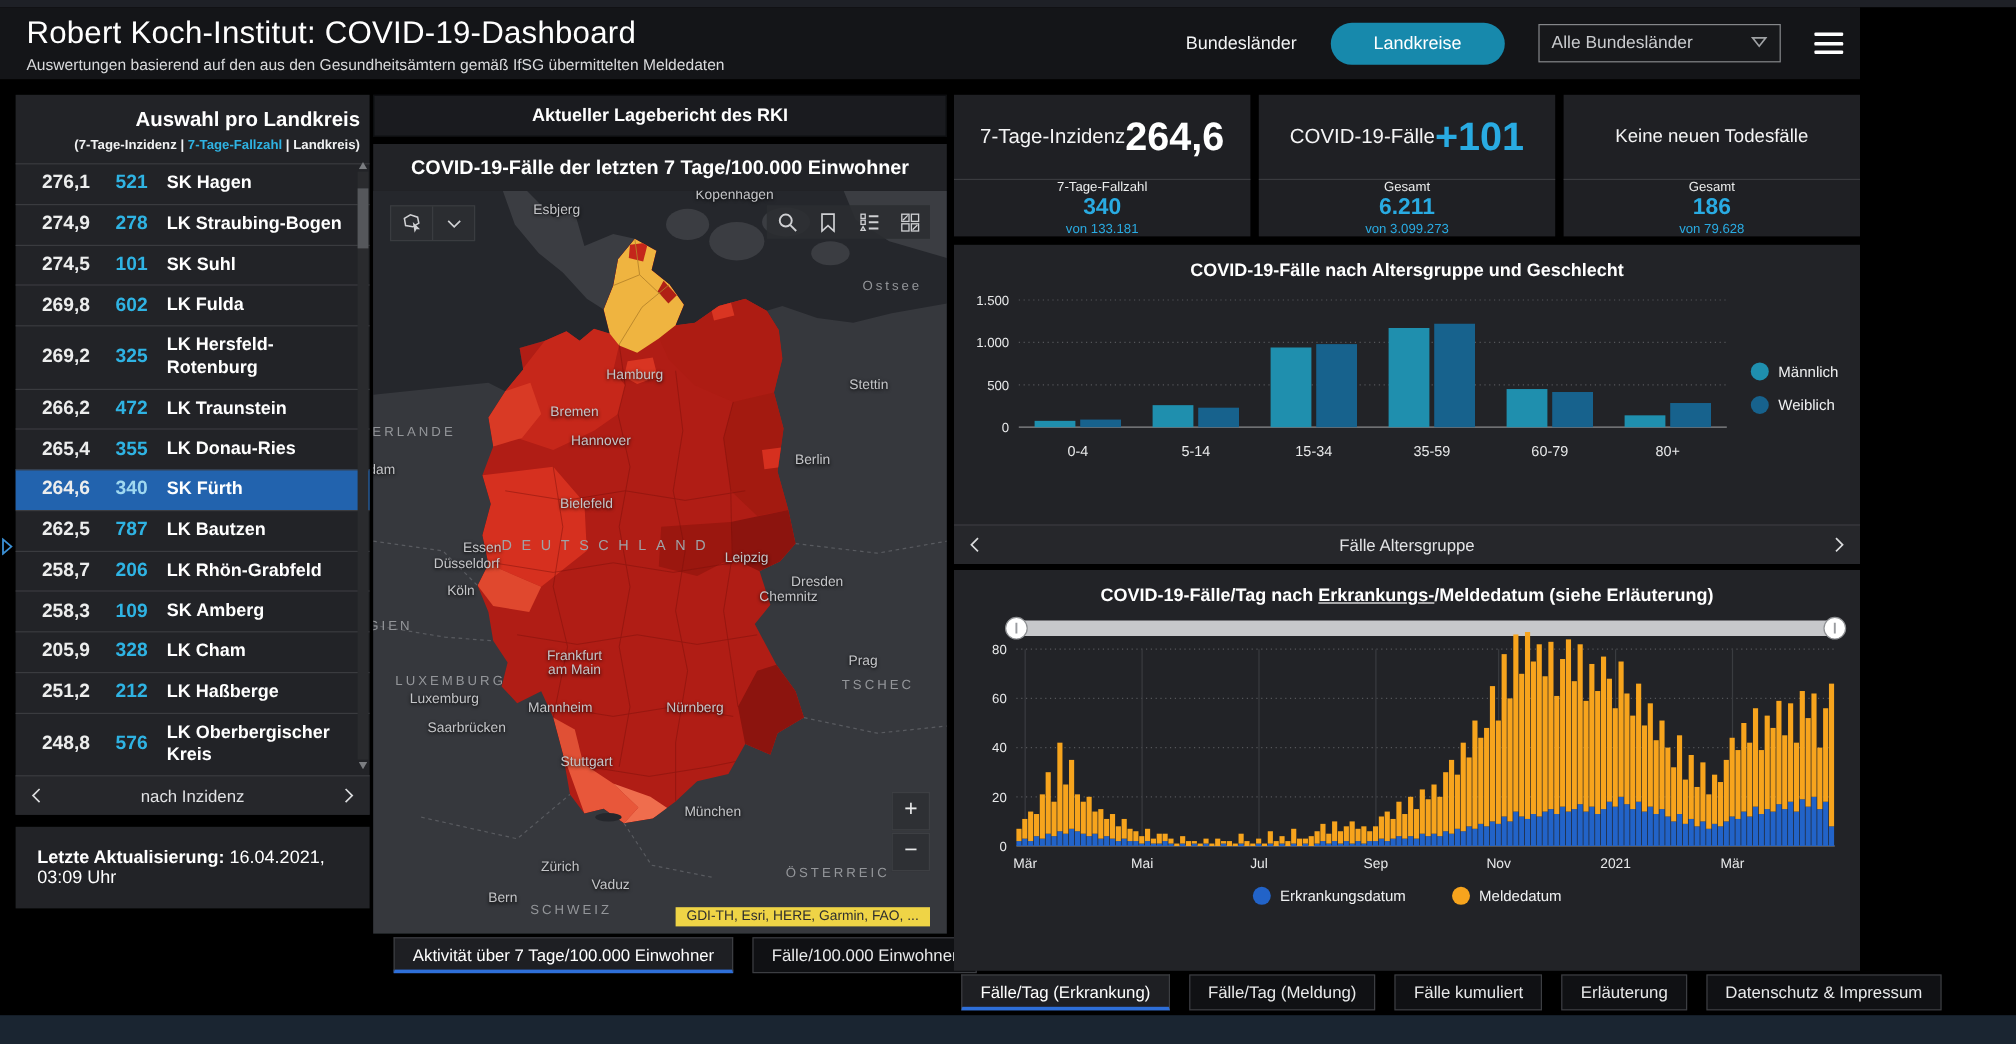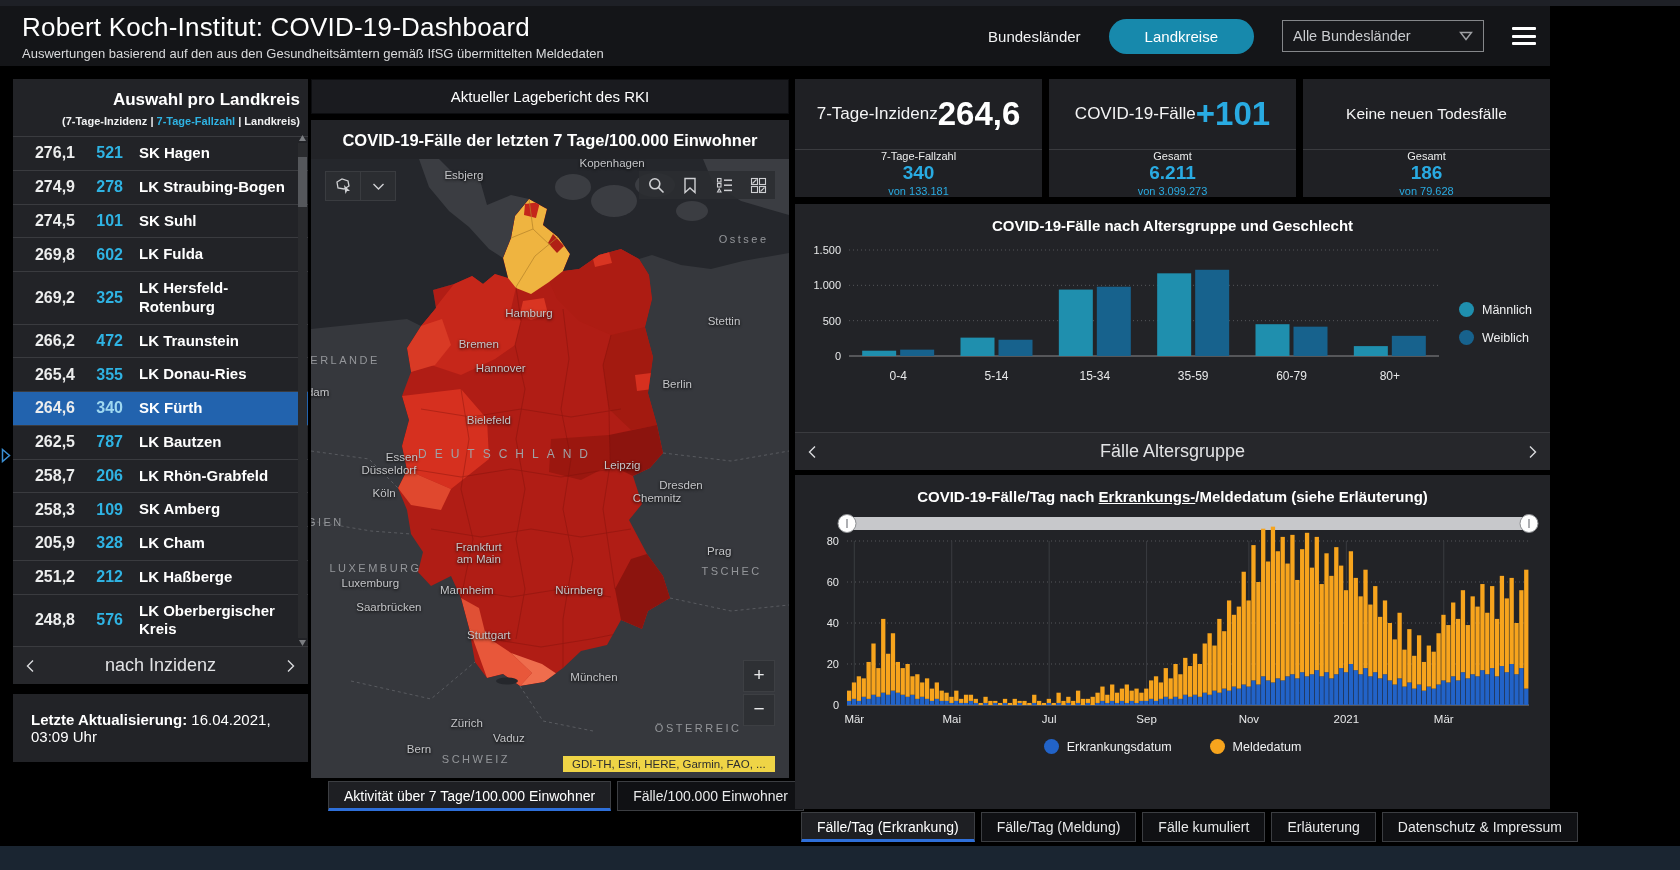--- a/index.html
+++ b/index.html
@@ -35,50 +35,50 @@
   .lk-sub{font-size:11px;font-weight:bold;margin-top:5px;color:#f0f1f2;}
   .lk-sub .lnk{color:#2fb3e3;}
   .lk-rows{}
   .lk-row{display:flex;align-items:center;padding:7px 18px 7px 12px;border-top:1px solid #3a3b3f;cursor:pointer;}
   .lk-row.sel{background:#2263ae;}
   .lk-inc{width:50px;text-align:right;font-weight:bold;font-size:16px;color:#eceded;}
   .lk-cas{width:48px;text-align:right;font-weight:bold;font-size:16px;color:#2fb3e3;}
   .lk-row.sel .lk-cas{color:#9fd8f0;}
   .lk-name{flex:1;padding-left:16px;font-weight:bold;font-size:15px;line-height:1.25;}
   .pager{display:flex;align-items:center;border-top:1px solid #3a3b3f;background:#26272b;padding:8px 12px;}
-  .pager-label{flex:1;text-align:center;font-size:18px;color:#e2e3e5;}
+  .pager-label{flex:1;text-align:center;font-size:14px;color:#e2e3e5;}
   .arrow-btn{width:14px;height:16px;cursor:pointer;display:flex;align-items:center;}
   .lk-scrollbar{position:absolute;right:1px;top:64px;bottom:46px;width:9px;background:#2a2b2e;}
   .lk-thumb{position:absolute;top:14px;left:0;width:9px;height:50px;background:#55575b;cursor:pointer;}
   .lk-caret{position:absolute;left:1px;width:7px;height:6px;}
   .update-panel{padding:17px 18px;font-size:15px;}
   .update-panel b{font-weight:bold;}
 
   
-  .report-btn{background:#1a1b1f;border:1px solid #0c0d10;text-align:center;font-weight:normal;
+  .report-btn{background:#1a1b1f;border:1px solid #0c0d10;text-align:center;font-weight:bold;
       font-size:15px;padding:8px 0;cursor:pointer;}
   .map-panel{margin-top:6px;height:658px;display:flex;flex-direction:column;}
   .map-title{text-align:center;font-weight:bold;font-size:16.5px;padding:11px 0 9px;}
   .map-area{position:relative;flex:1;overflow:hidden;background:#25272c;}
   .map-area svg.basemap{position:absolute;left:0;top:0;width:100%;height:100%;}
   .map-label{position:absolute;transform:translate(-50%,-50%);font-size:11.5px;color:#c4c5c8;
       text-shadow:0 1px 3px #000;white-space:pre-line;text-align:center;pointer-events:none;}
   .map-region{position:absolute;transform:translate(-50%,-50%);font-size:11px;color:#94969a;
       letter-spacing:2.5px;white-space:nowrap;pointer-events:none;}
   .map-region.wide{font-size:12px;letter-spacing:8px;color:#a0a2a6;}
   .tilebar{position:absolute;display:flex;background:#2b2d31;border:1px solid #3a3c40;}
   .tilebar.left{left:14px;top:12px;}
   .tilebar.right{right:14px;top:12px;background:rgba(43,45,49,.88);}
   .tool-btn{width:34px;height:28px;display:flex;align-items:center;justify-content:center;cursor:pointer;}
   .map-zoom{position:absolute;right:14px;bottom:52px;display:flex;flex-direction:column;gap:2px;}
   .zoom-btn{width:30px;height:30px;background:#2e3034;border:1px solid #3d3f43;color:#e8e9ea;
       font-size:19px;line-height:28px;text-align:center;cursor:pointer;}
   .attribution{position:absolute;left:252px;bottom:6px;background:#fde047;color:#2e2e2e;
       font-size:11.5px;padding:2px 9px;opacity:.93;}
-  .tabs{display:flex;gap:6px;margin-top:3px;align-items:flex-end;}
+  .tabs{display:flex;gap:16px;margin-top:3px;align-items:flex-end;}
   .tabs.map-tabs{margin-left:17px;}
   .tabs.time-tabs{margin-left:6px;}
   .tab{background:#101114;border:1px solid #3c3e42;color:#e8e9ea;font-size:14px;height:28px;
       line-height:28px;padding:0 15px;cursor:pointer;white-space:nowrap;}
   .tab.active{background:#1e1f23;border-bottom:3px solid #2e6fd9;height:26px;color:#fff;}
 
   
   .kpi-row{display:flex;gap:7px;height:118px;}
   .kpi{flex:1;background:#1f2024;display:flex;flex-direction:column;}
   .kpi-top{height:70px;display:flex;flex-direction:row;align-items:center;justify-content:center;

